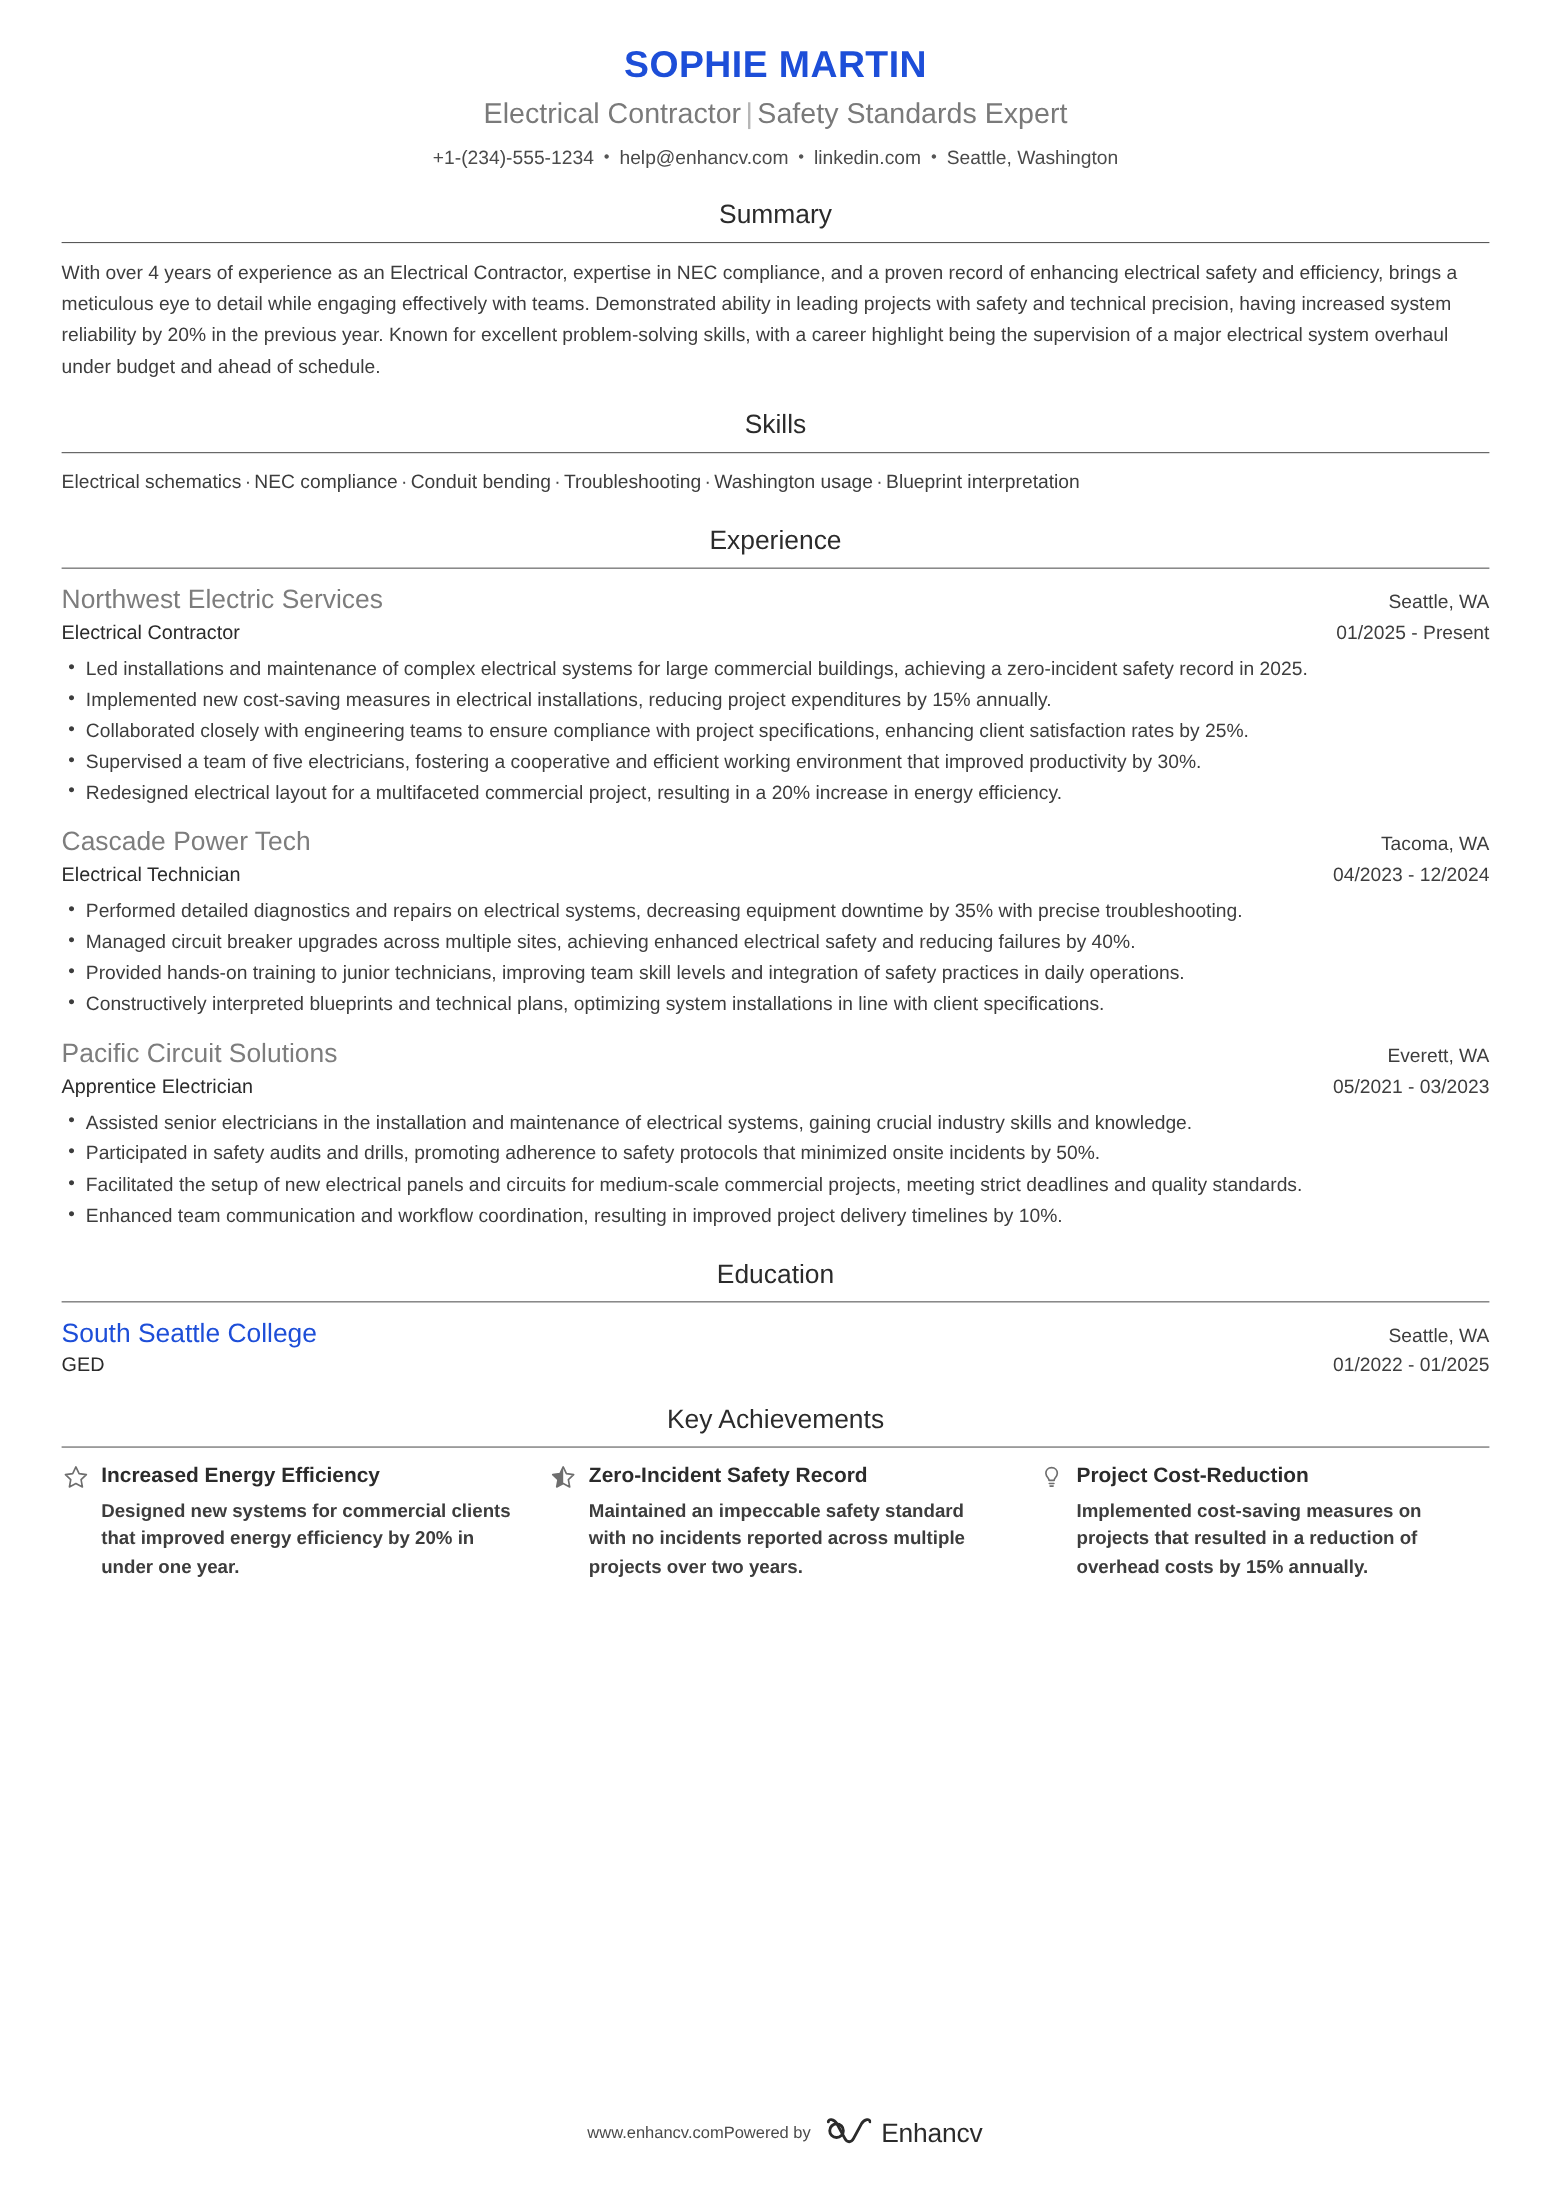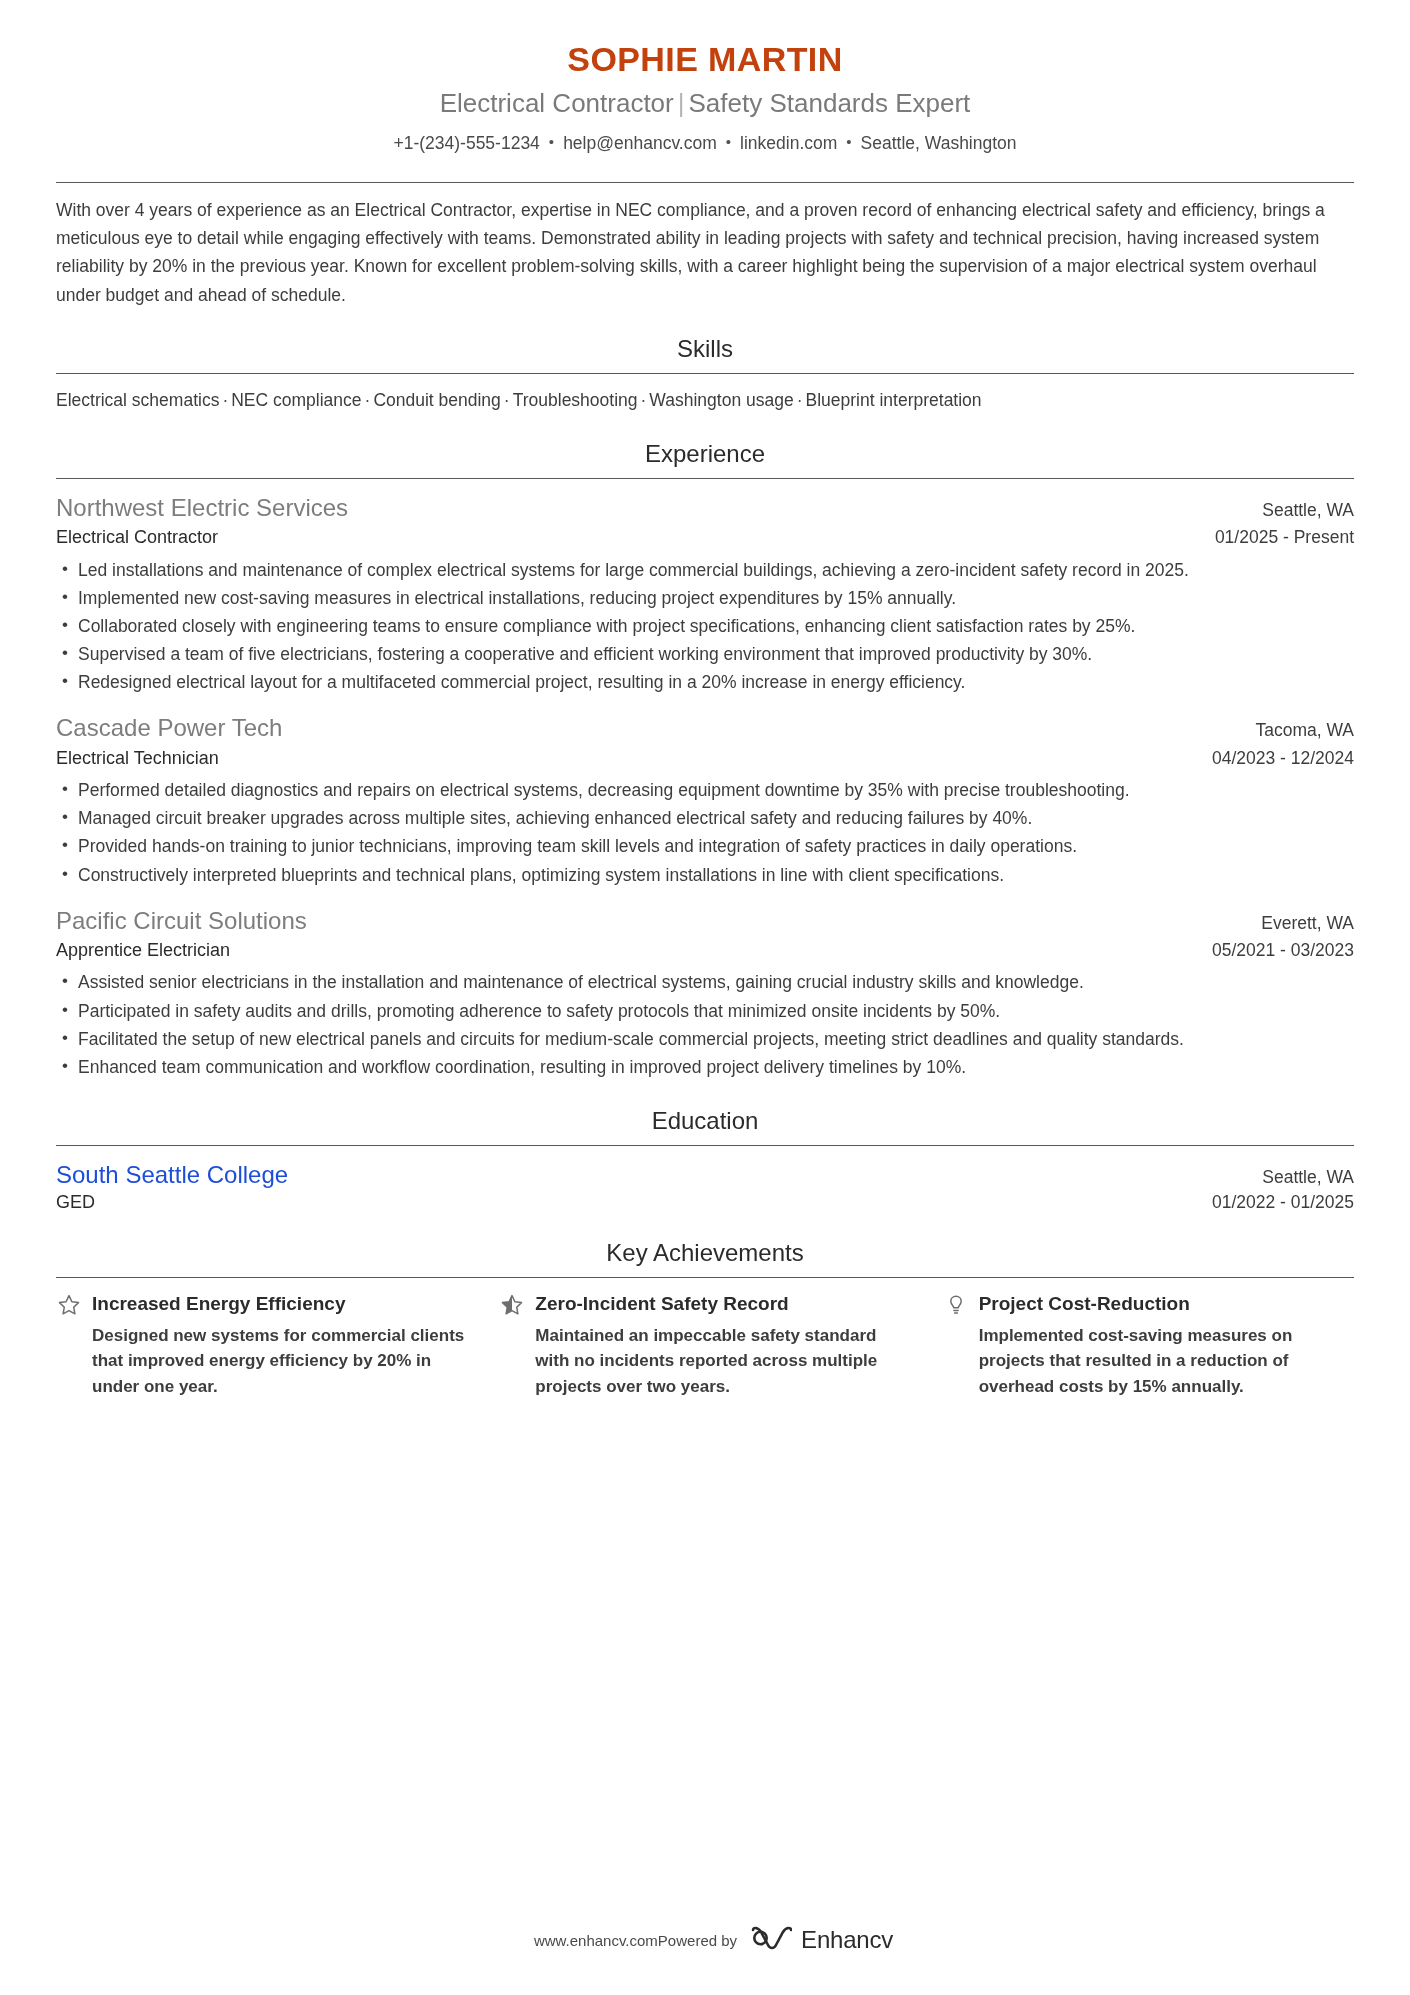--- a/index.html
+++ b/index.html
@@ -20,21 +20,21 @@
     background: #ffffff;
     padding: 38px 56px 0 56px;
   }
 
   
   .header { text-align: center; }
   .full-name {
     font-size: 34px;
     font-weight: bold;
     letter-spacing: 0.4px;
-    color: #c2410c;
+    color: #1d4ed8;
     line-height: 1.25;
   }
   .headline {
     font-size: 26px;
     font-weight: 400;
     color: #7a7a7a;
     margin-top: 6px;
     line-height: 1.3;
   }
   .headline .divider-bar {
@@ -251,20 +251,21 @@
     <div class="full-name">SOPHIE MARTIN</div>
     <div class="headline">
       <span>Electrical Contractor</span><span class="divider-bar">|</span><span>Safety Standards Expert</span>
     </div>
     <div class="contact-line">
       <span>+1-(234)-555-1234</span><span class="dot-sep">•</span><span>help@enhancv.com</span><span class="dot-sep">•</span><span>linkedin.com</span><span class="dot-sep">•</span><span>Seattle, Washington</span>
     </div>
   </div>
 
   <div class="section">
+    <div class="section-title">Summary</div>
     <div class="rule"></div>
     <div class="section-body">
       <div class="summary-text">With over 4 years of experience as an Electrical Contractor, expertise in NEC compliance, and a proven record of enhancing electrical safety and efficiency, brings a meticulous eye to detail while engaging effectively with teams. Demonstrated ability in leading projects with safety and technical precision, having increased system reliability by 20% in the previous year. Known for excellent problem-solving skills, with a career highlight being the supervision of a major electrical system overhaul under budget and ahead of schedule.</div>
     </div>
   </div>
 
   <div class="section">
     <div class="section-title">Skills</div>
     <div class="rule"></div>
     <div class="section-body">

